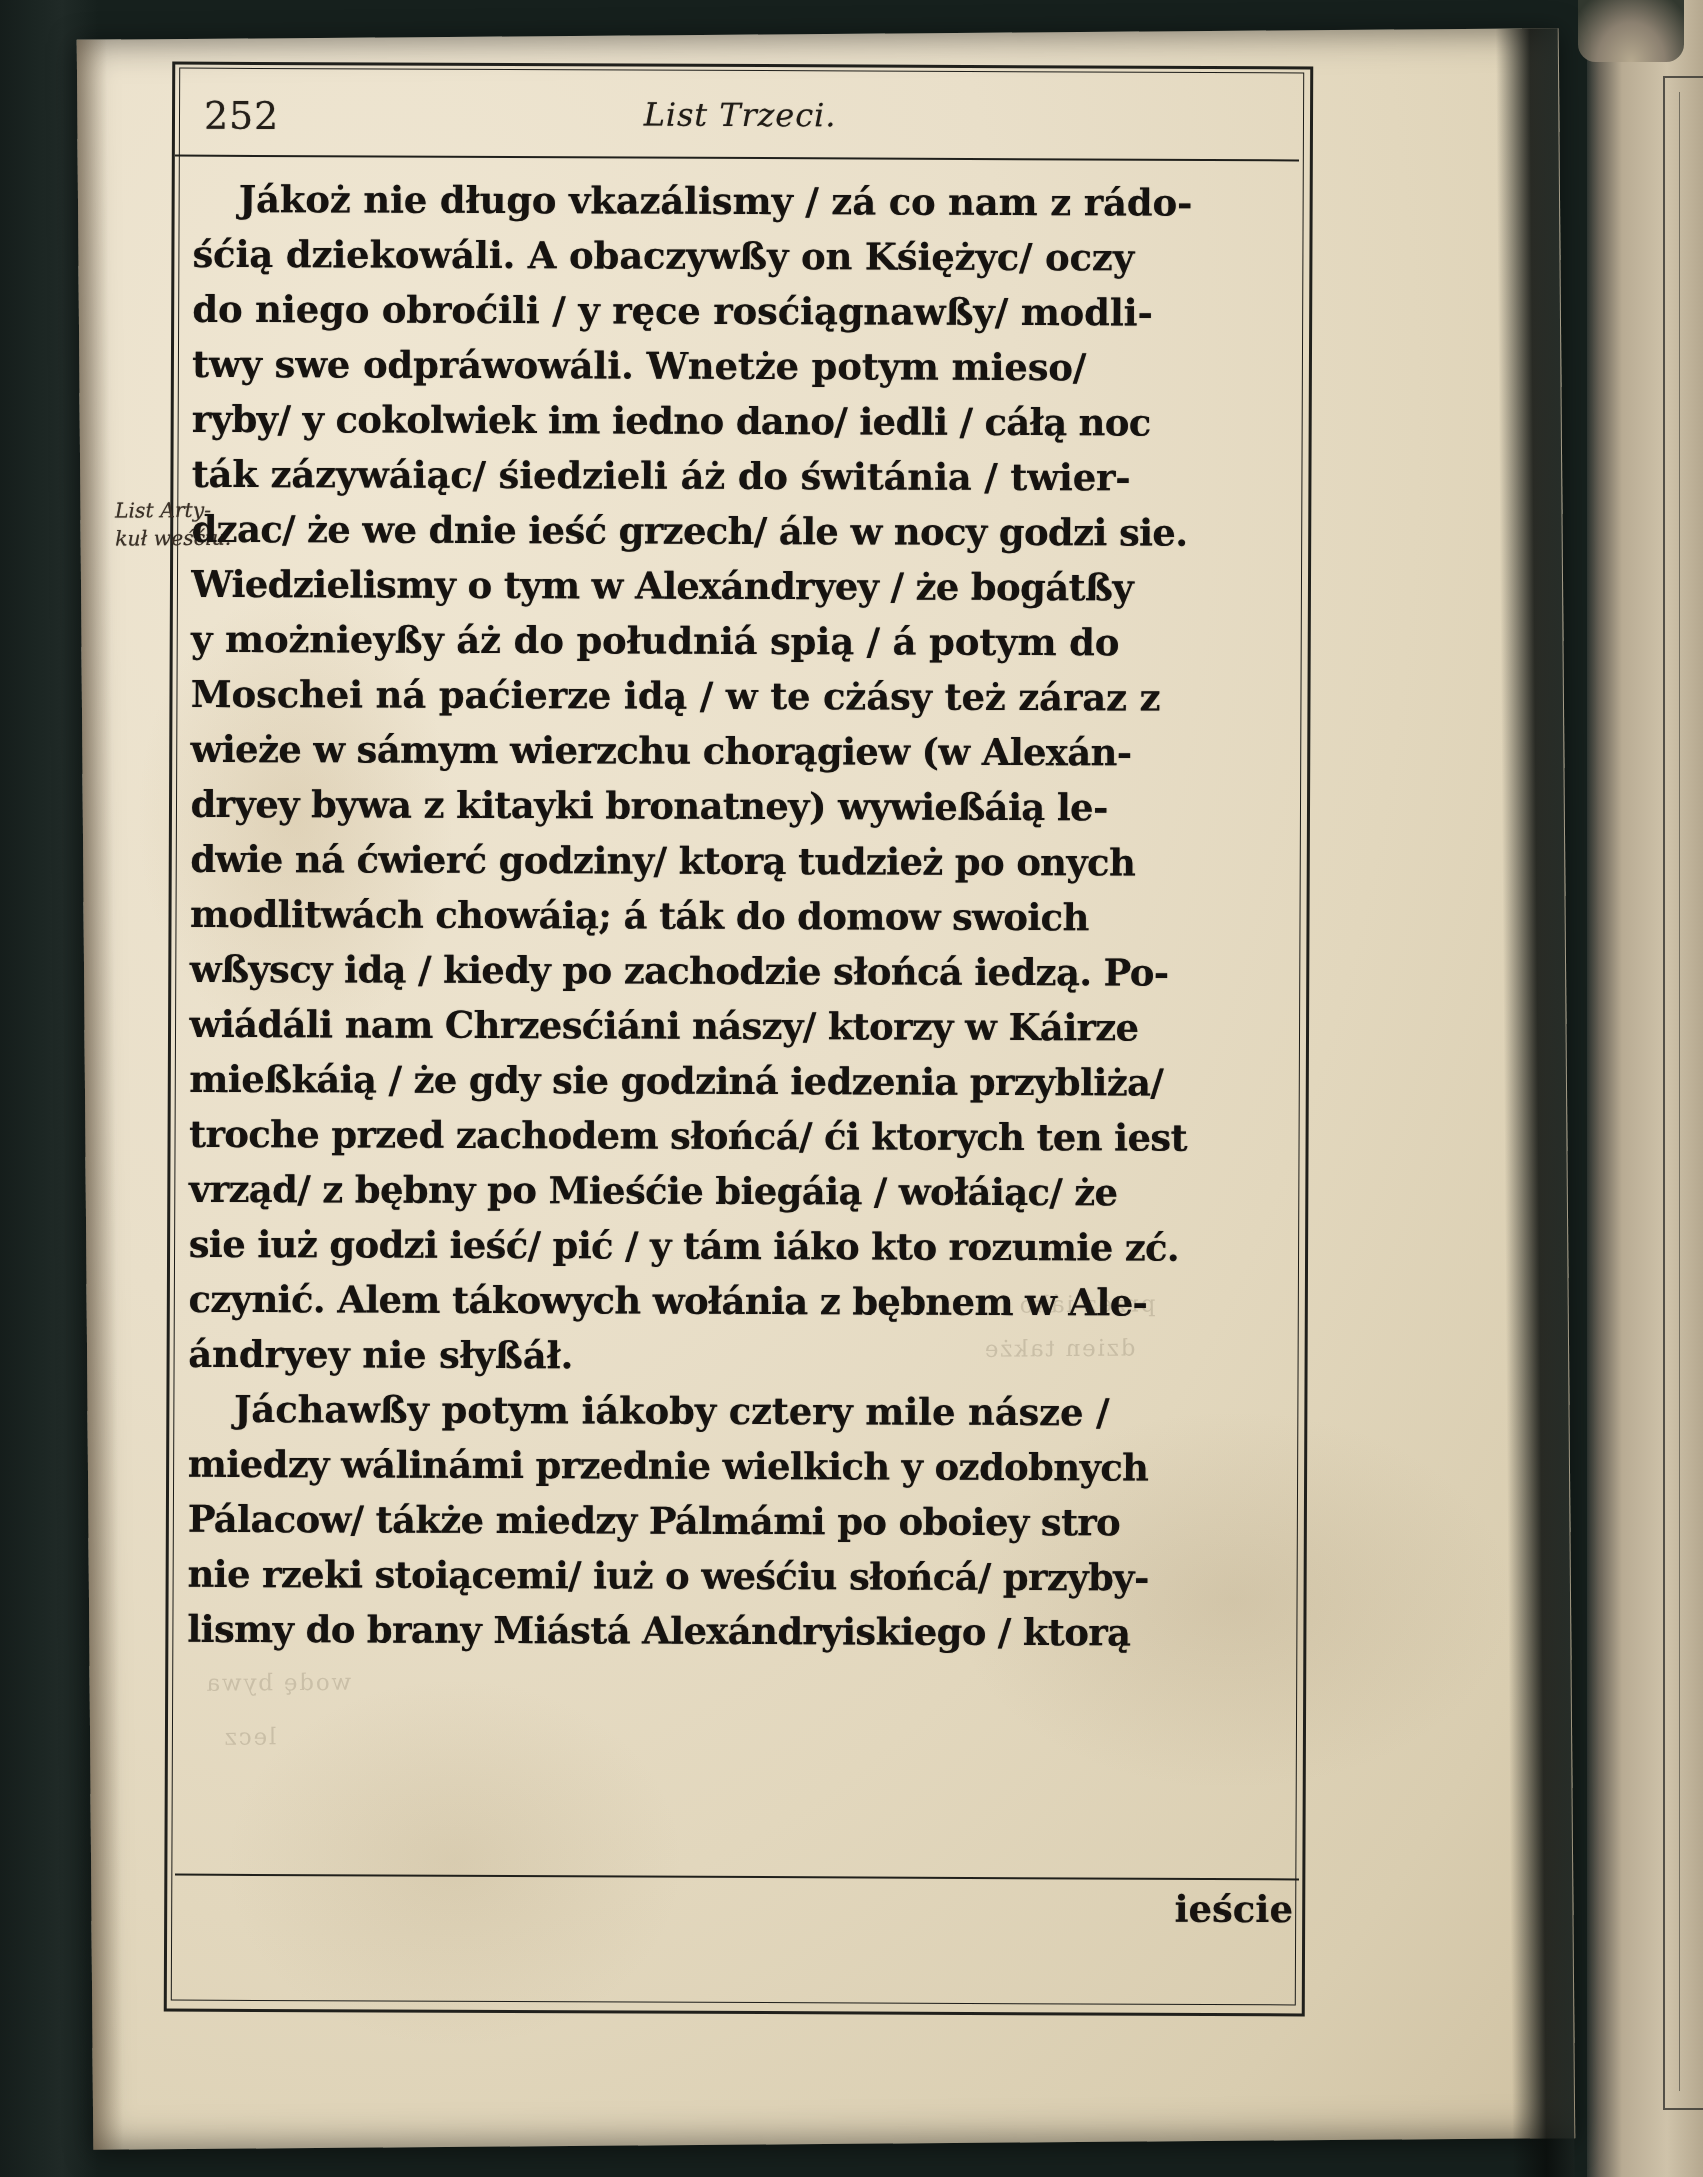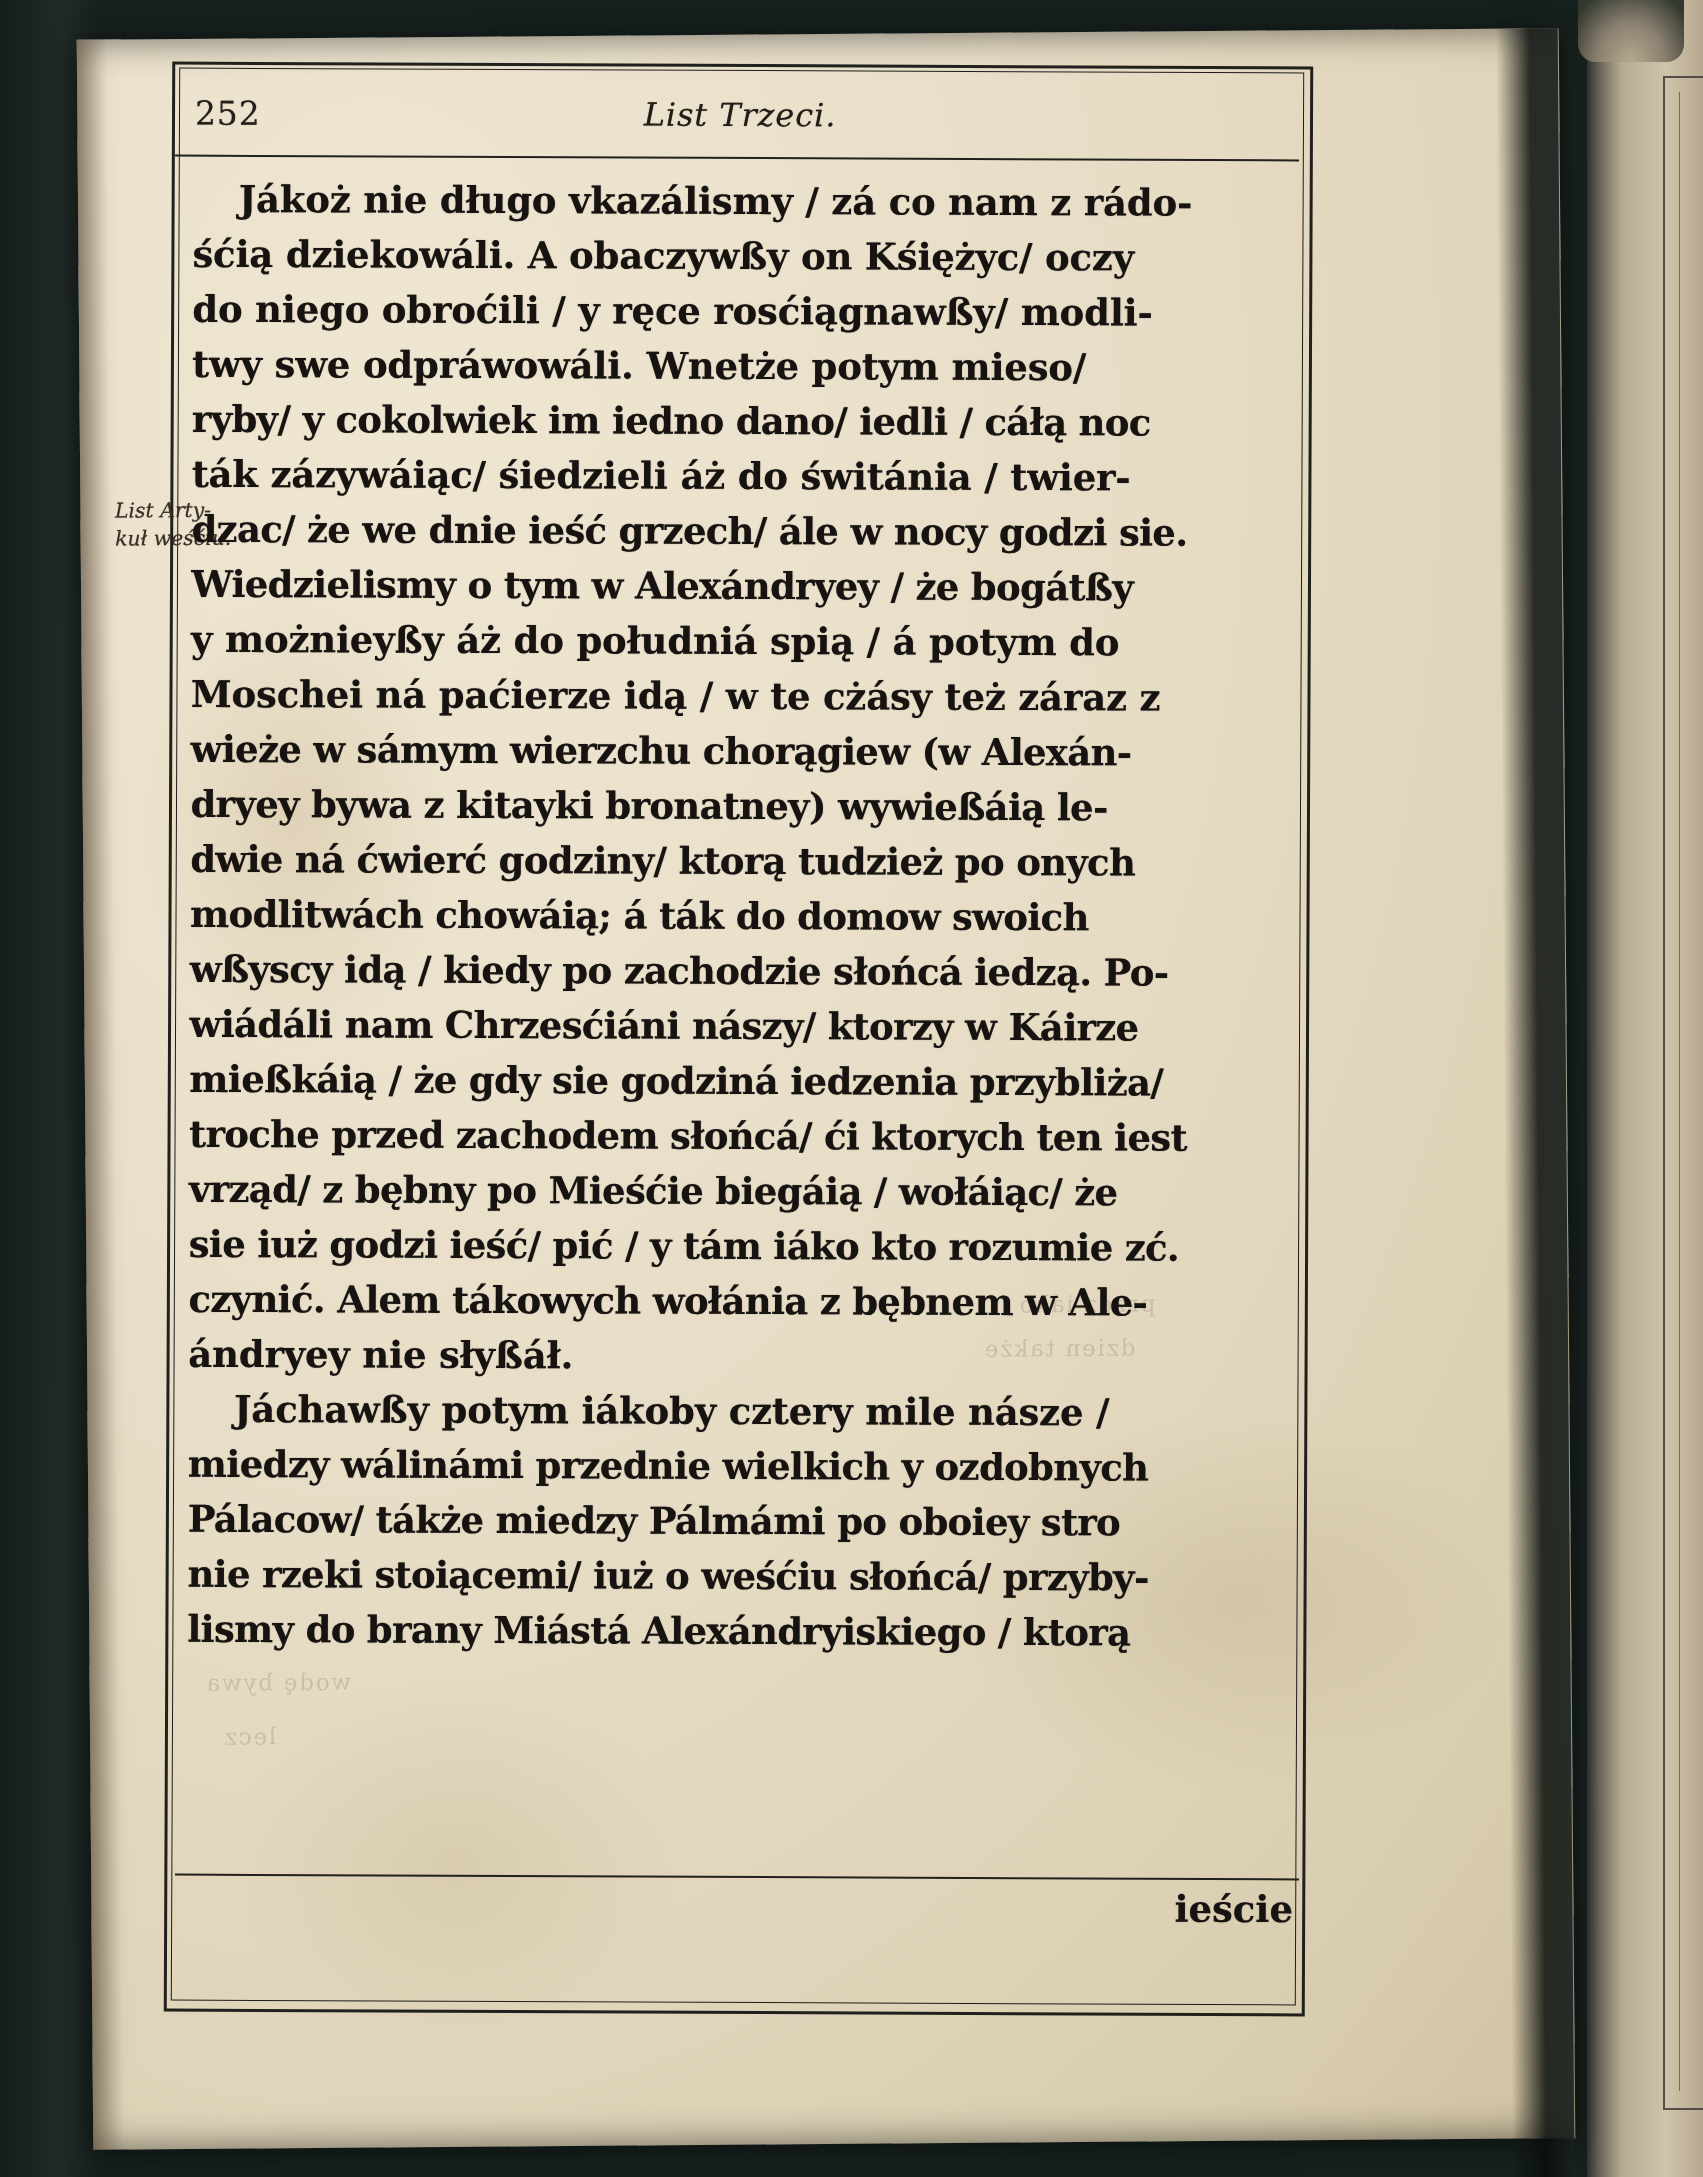--- a/index.html
+++ b/index.html
@@ -157,24 +157,24 @@
   #header {
     position: absolute;
     left: 186px;
     top: 92px;
     width: 1108px;
     height: 57px;
     transform: rotate(0.25deg);
   }
   #folio {
     position: absolute;
-    left: 9px;
+    left: 18px;
     top: 3.5px;
     font-family: "DejaVu Serif", serif;
-    font-size: 33px;
+    font-size: 38px;
     color: #241f19;
     letter-spacing: 0.9px;
     text-align: center;
   }
   #running-title {
     position: absolute;
     left: 0; right: 0;
     top: 3.5px;
     text-align: center;
     font-family: "DejaVu Serif", serif;

